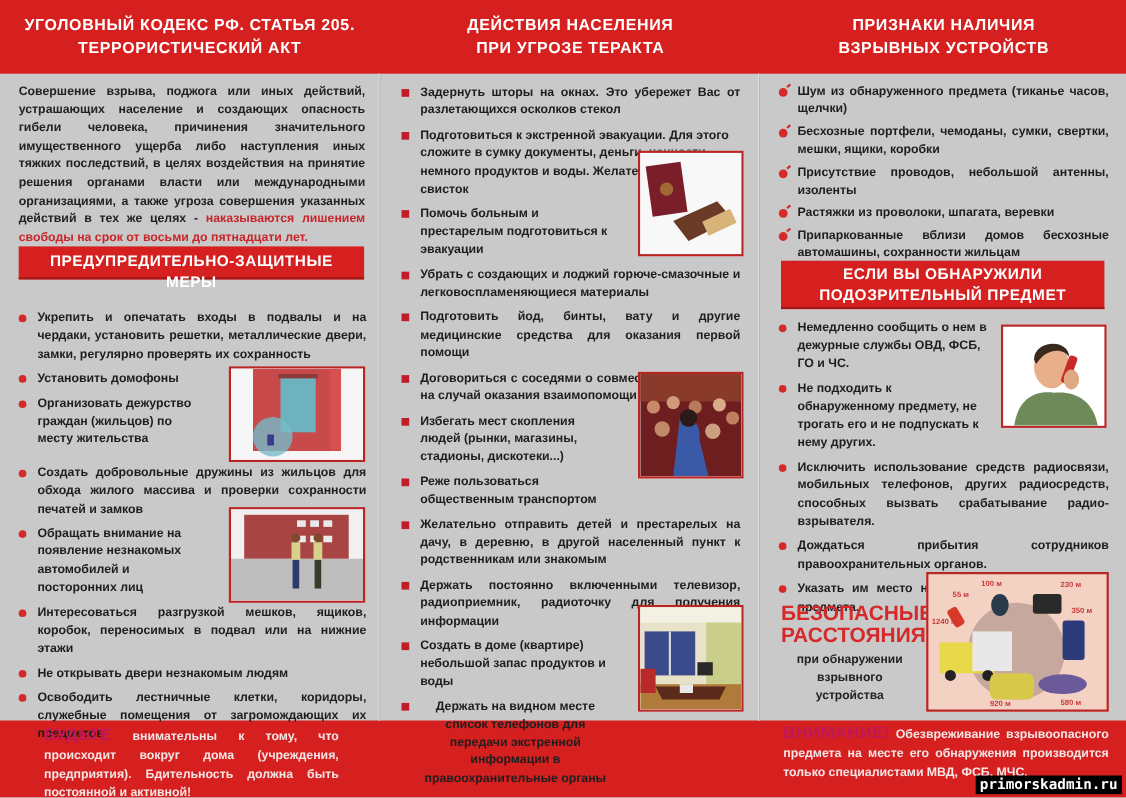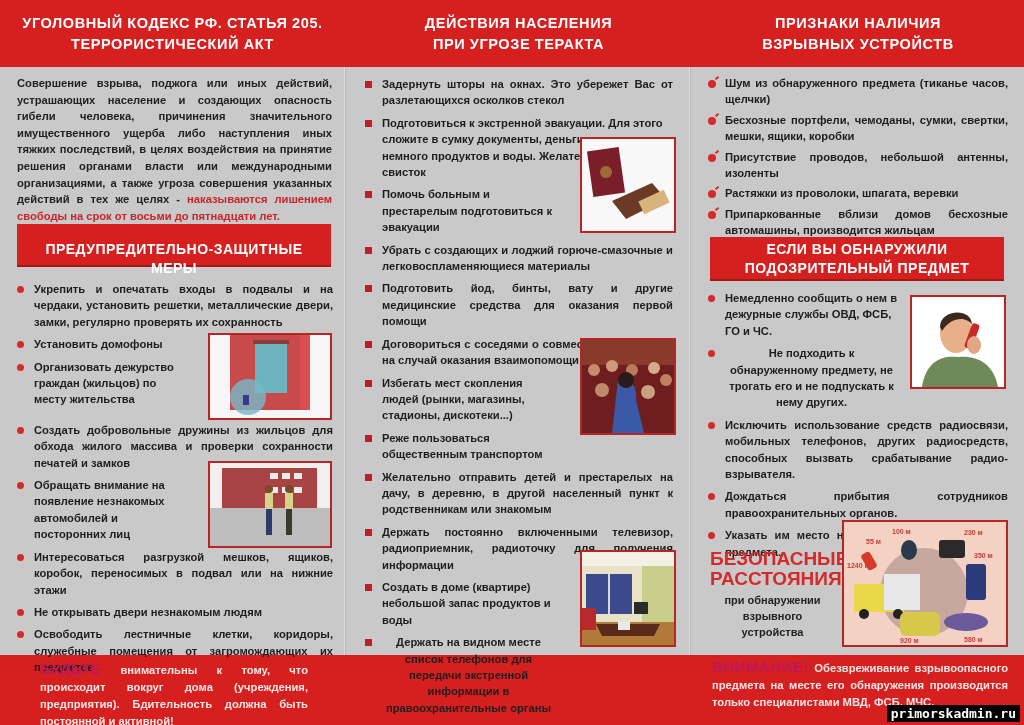--- a/index.html
+++ b/index.html
@@ -56,21 +56,21 @@
 
 <section class="col col1">
   <h1 class="col-title">УГОЛОВНЫЙ КОДЕКС РФ. СТАТЬЯ 205.
 ТЕРРОРИСТИЧЕСКИЙ АКТ</h1>
   <div class="body">
     <p class="intro">
       <span>Совершение взрыва, поджога или иных действий, устрашающих население и создающих опасность гибели человека, причинения значительного имущественного ущерба либо наступления иных тяжких последствий, в целях воздействия на принятие решения органами власти или международными организациями, а также угроза совершения указанных действий в тех же целях -</span>
       <span class="red">наказываются лишением свободы на срок  от восьми до пятнадцати лет.</span>
     </p>
 
-    <h2 class="subhead" style="left:17px; top:157px; width:314px; height:43px; padding-top:16px;">ПРЕДУПРЕДИТЕЛЬНО-ЗАЩИТНЫЕ
+    <h2 class="subhead" style="left:17px; top:157px; width:314px; height:30px; padding-top:4px;">ПРЕДУПРЕДИТЕЛЬНО-ЗАЩИТНЫЕ
 МЕРЫ</h2>
 
     <ul class="bullets" style="left:17px; top:214px; width:316px;">
       <li><span class="mark dot"></span><span>Укрепить и опечатать входы в подвалы и на чердаки, установить решетки, металлические двери, замки, регулярно проверять их сохранность</span></li>
       <li style="width:180px"><span class="mark dot"></span><span>Установить домофоны</span></li>
       <li style="width:175px; text-align:left"><span class="mark dot"></span><span>Организовать дежурство граждан (жильцов) по месту жительства</span></li>
       <li style="margin-top:14px"><span class="mark dot"></span><span>Создать добровольные дружины из жильцов для обхода жилого массива и проверки сохранности печатей и замков</span></li>
       <li style="width:175px; text-align:left"><span class="mark dot"></span><span>Обращать внимание на появление незнакомых автомобилей и посторонних лиц</span></li>
       <li><span class="mark dot"></span><span>Интересоваться разгрузкой мешков, ящиков, коробок, переносимых в подвал или на нижние этажи</span></li>
       <li><span class="mark dot"></span><span>Не открывать двери незнакомым людям</span></li>
@@ -178,29 +178,29 @@
 
 <section class="col col3">
   <h1 class="col-title">ПРИЗНАКИ НАЛИЧИЯ
 ВЗРЫВНЫХ УСТРОЙСТВ</h1>
   <div class="body">
     <ul class="bullets" style="left:16px; top:8px; width:300px;">
       <li style="margin-bottom:4px"><span class="mark bomb"></span><span>Шум из обнаруженного предмета (тиканье часов, щелчки)</span></li>
       <li style="margin-bottom:4px"><span class="mark bomb"></span><span>Бесхозные портфели, чемоданы, сумки, свертки, мешки, ящики, коробки</span></li>
       <li style="margin-bottom:4px"><span class="mark bomb"></span><span>Присутствие проводов, небольшой антенны, изоленты</span></li>
       <li style="margin-bottom:4px"><span class="mark bomb"></span><span>Растяжки из проволоки, шпагата, веревки</span></li>
-      <li style="margin-bottom:4px"><span class="mark bomb"></span><span>Припаркованные вблизи домов бесхозные автомашины, производится жильцам</span></li>
+      <li style="margin-bottom:4px"><span class="mark bomb"></span><span>Припаркованные вблизи домов бесхозные автомашины, сохранности жильцам</span></li>
     </ul>
 
     <h2 class="subhead" style="left:18px; top:170px; width:294px; height:44px; padding-top:3px;">ЕСЛИ ВЫ ОБНАРУЖИЛИ
 ПОДОЗРИТЕЛЬНЫЙ ПРЕДМЕТ</h2>
 
     <ul class="bullets" style="left:16px; top:223px; width:300px;">
       <li style="width:190px; text-align:left"><span class="mark dot"></span><span>Немедленно сообщить о нем в дежурные службы ОВД, ФСБ, ГО и ЧС.</span></li>
-      <li style="width:190px; text-align:center"><span class="mark dot"></span><span>Не подходить к обнаруженному предмету, не трогать его и не подпускать к нему других.</span></li>
+      <li style="width:190px; text-align:left"><span class="mark dot"></span><span>Не подходить к обнаруженному предмету, не трогать его и не подпускать к нему других.</span></li>
       <li><span class="mark dot"></span><span>Исключить использование средств радиосвязи, мобильных телефонов, других радиосредств, способных вызвать срабатывание радио-взрывателя.</span></li>
       <li><span class="mark dot"></span><span>Дождаться прибытия сотрудников правоохранительных органов.</span></li>
       <li><span class="mark dot"></span><span>Указать им место нахождения подозрительного предмета.</span></li>
     </ul>
 
     <div class="pic" style="left:218px; top:228px; width:96px; height:94px;">
       <svg width="92" height="90" viewBox="0 0 92 90">
         <rect width="92" height="90" fill="#ffffff"></rect>
         <path d="M10 90 C14 64 30 58 46 60 C64 58 82 66 86 90 Z" fill="#6e8a58"></path>
         <ellipse cx="44" cy="36" rx="16" ry="20" fill="#e8b08a"></ellipse>

